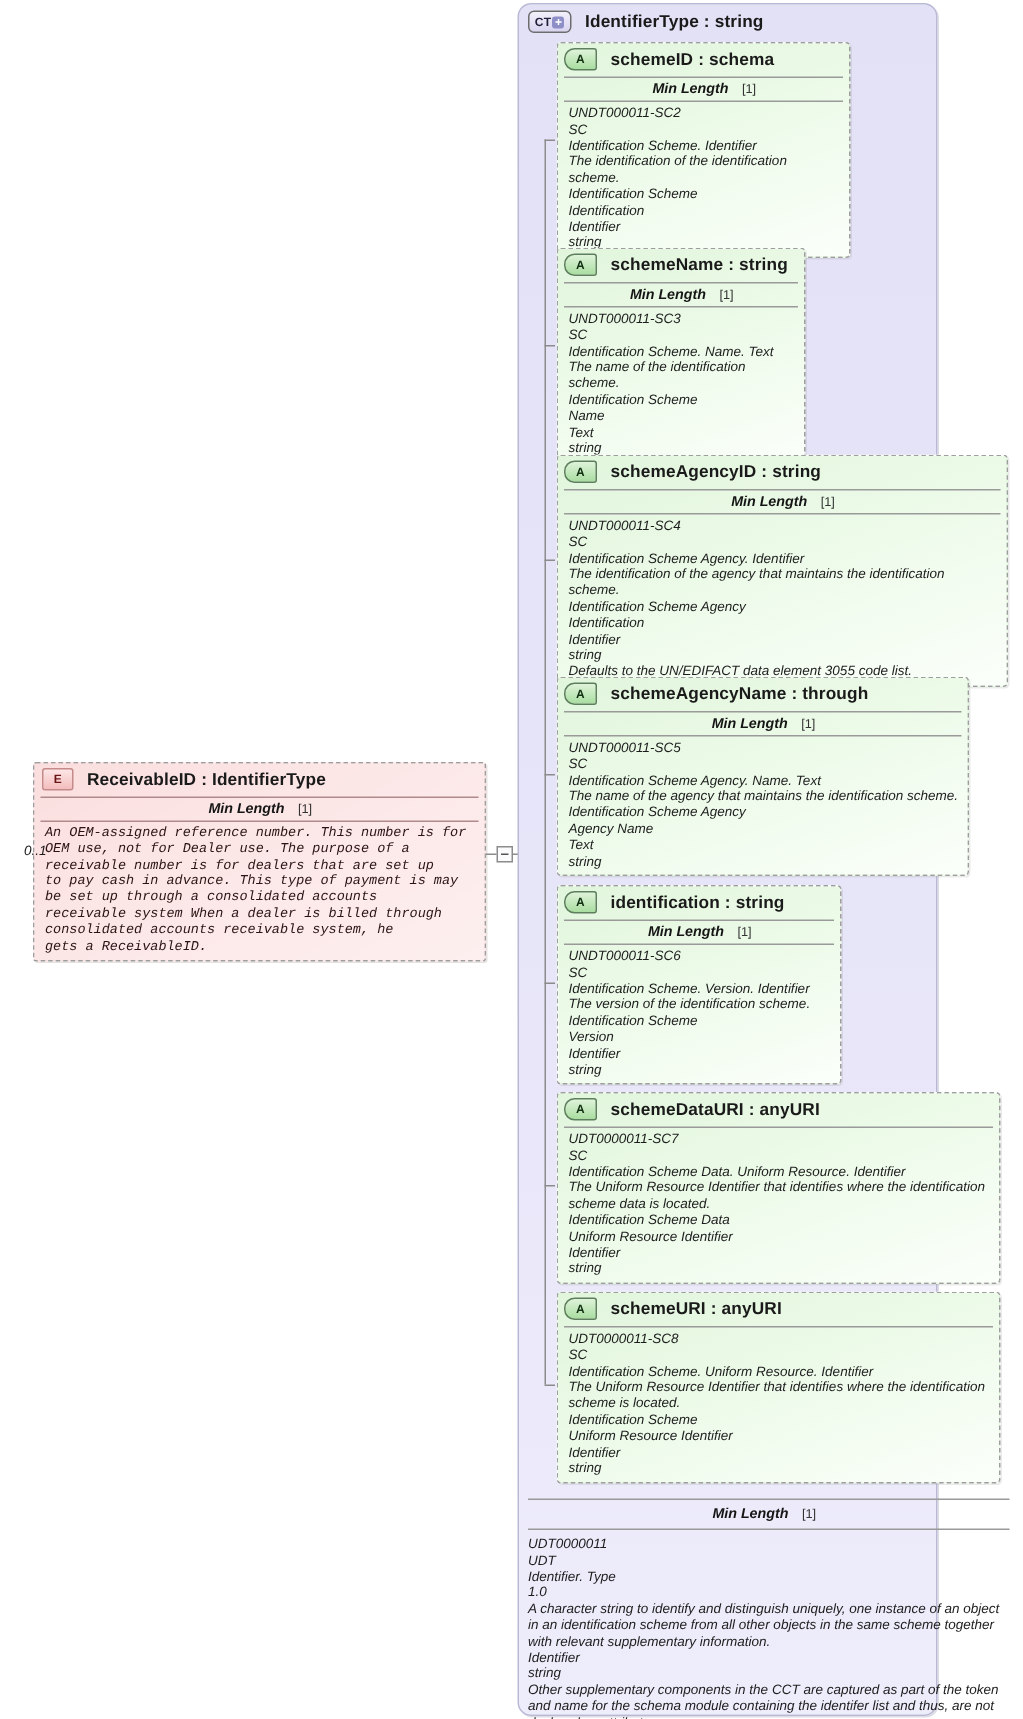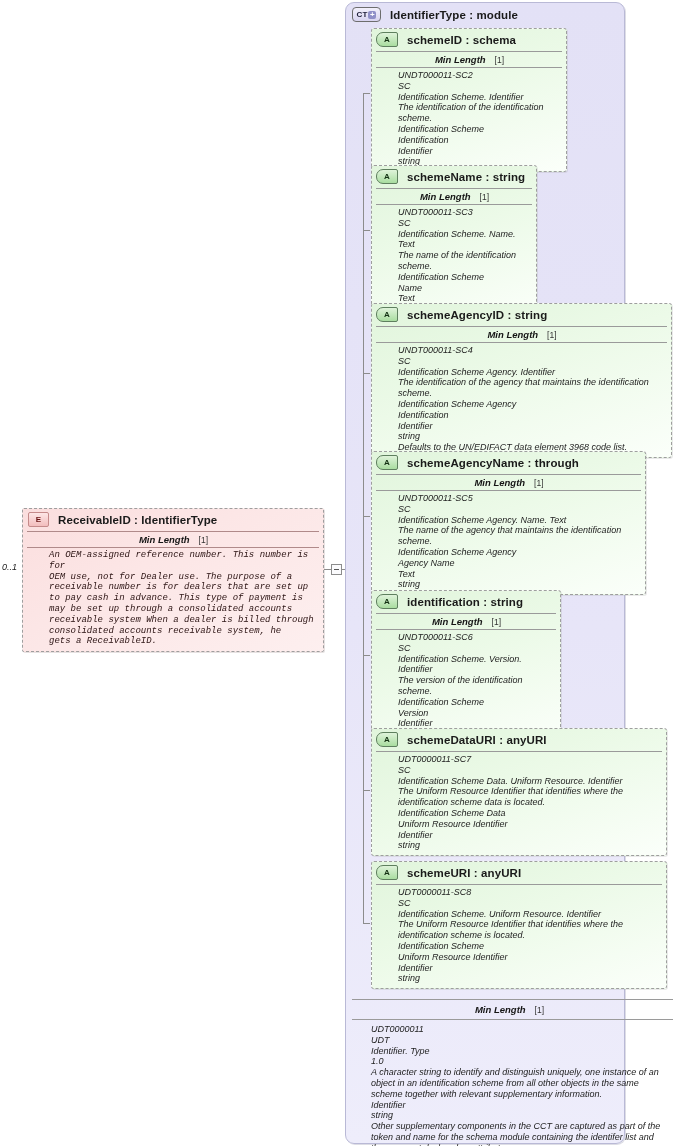--- a/index.html
+++ b/index.html
@@ -51,21 +51,20 @@
   .facet-val {
     font-size: 8.5px;
     color: #333;
   }
   .doc-block {
     padding: 2px 6px 4px 7px;
     font-size: 9px;
     font-style: italic;
     color: #1d1d1d;
     line-height: 1.20;
-    margin-left: 19px;
   }
   .doc-block div { white-space: pre-wrap; }
 
   
   .ct-icon {
     display: inline-flex;
     align-items: center;
     justify-content: center;
     gap: 1px;
     width: 27px;
@@ -170,21 +169,21 @@
     border-radius: 2px;
     background: linear-gradient(150deg, #fbdede 0%, #fce6e6 40%, #fdefef 100%);
     box-shadow: 1px 1px 0 rgba(160,140,140,.25);
   }
   #elem-box .node-rule { background: #b08a8a; }
   #elem-box .doc-block { color: #2b1313; font-family: Liberation Mono, monospace; }
 
   
   #cardinality {
     position: absolute;
-    left: 2px;
+    left: 16px;
     top: 562px;
     font-size: 9px;
     font-style: italic;
     color: #1a1a1a;
   }
 
   
   .conn { position: absolute; background: #8c8c8c; }
   .conn.h { height: 1px; }
   .conn.v { width: 1px; }
@@ -237,21 +236,21 @@
 <div class="conn h" style="left:324px; top:569px; width:8px;"></div>
 <div id="expander"></div>
 <div class="conn h" style="left:342px; top:569px; width:22px;"></div>
 
 <div class="node" id="ct-panel">
   <div class="node-title">
     <span class="ct-icon">
       <span>CT</span>
         <span class="plus">+</span>
     </span>
-    <span>IdentifierType : module</span>
+    <span>IdentifierType : string</span>
   </div>
 
   <div id="attr-host">
       <div class="attr-card" style="left: 25px; top: 25px; width: 196px; min-height: 131px;">
         <div class="node-title">
           <span class="a-icon">A</span>
           <span>schemeID : schema</span>
         </div>
         <div class="node-rule"></div>
         <div class="facet-row">
@@ -305,21 +304,21 @@
         <div class="node-rule"></div>
         <div class="doc-block">
           <div>UNDT000011-SC4
 SC
 Identification Scheme Agency. Identifier
 The identification of the agency that maintains the identification scheme.
 Identification Scheme Agency
 Identification
 Identifier
 string
-Defaults to the UN/EDIFACT data element 3968 code list.</div>
+Defaults to the UN/EDIFACT data element 3055 code list.</div>
         </div>
       </div>
       <div class="attr-card" style="left: 25px; top: 448px; width: 275px; min-height: 131px;">
         <div class="node-title">
           <span class="a-icon">A</span>
           <span>schemeAgencyName : through</span>
         </div>
         <div class="node-rule"></div>
         <div class="facet-row">
           <span class="facet-name">Min Length</span>

